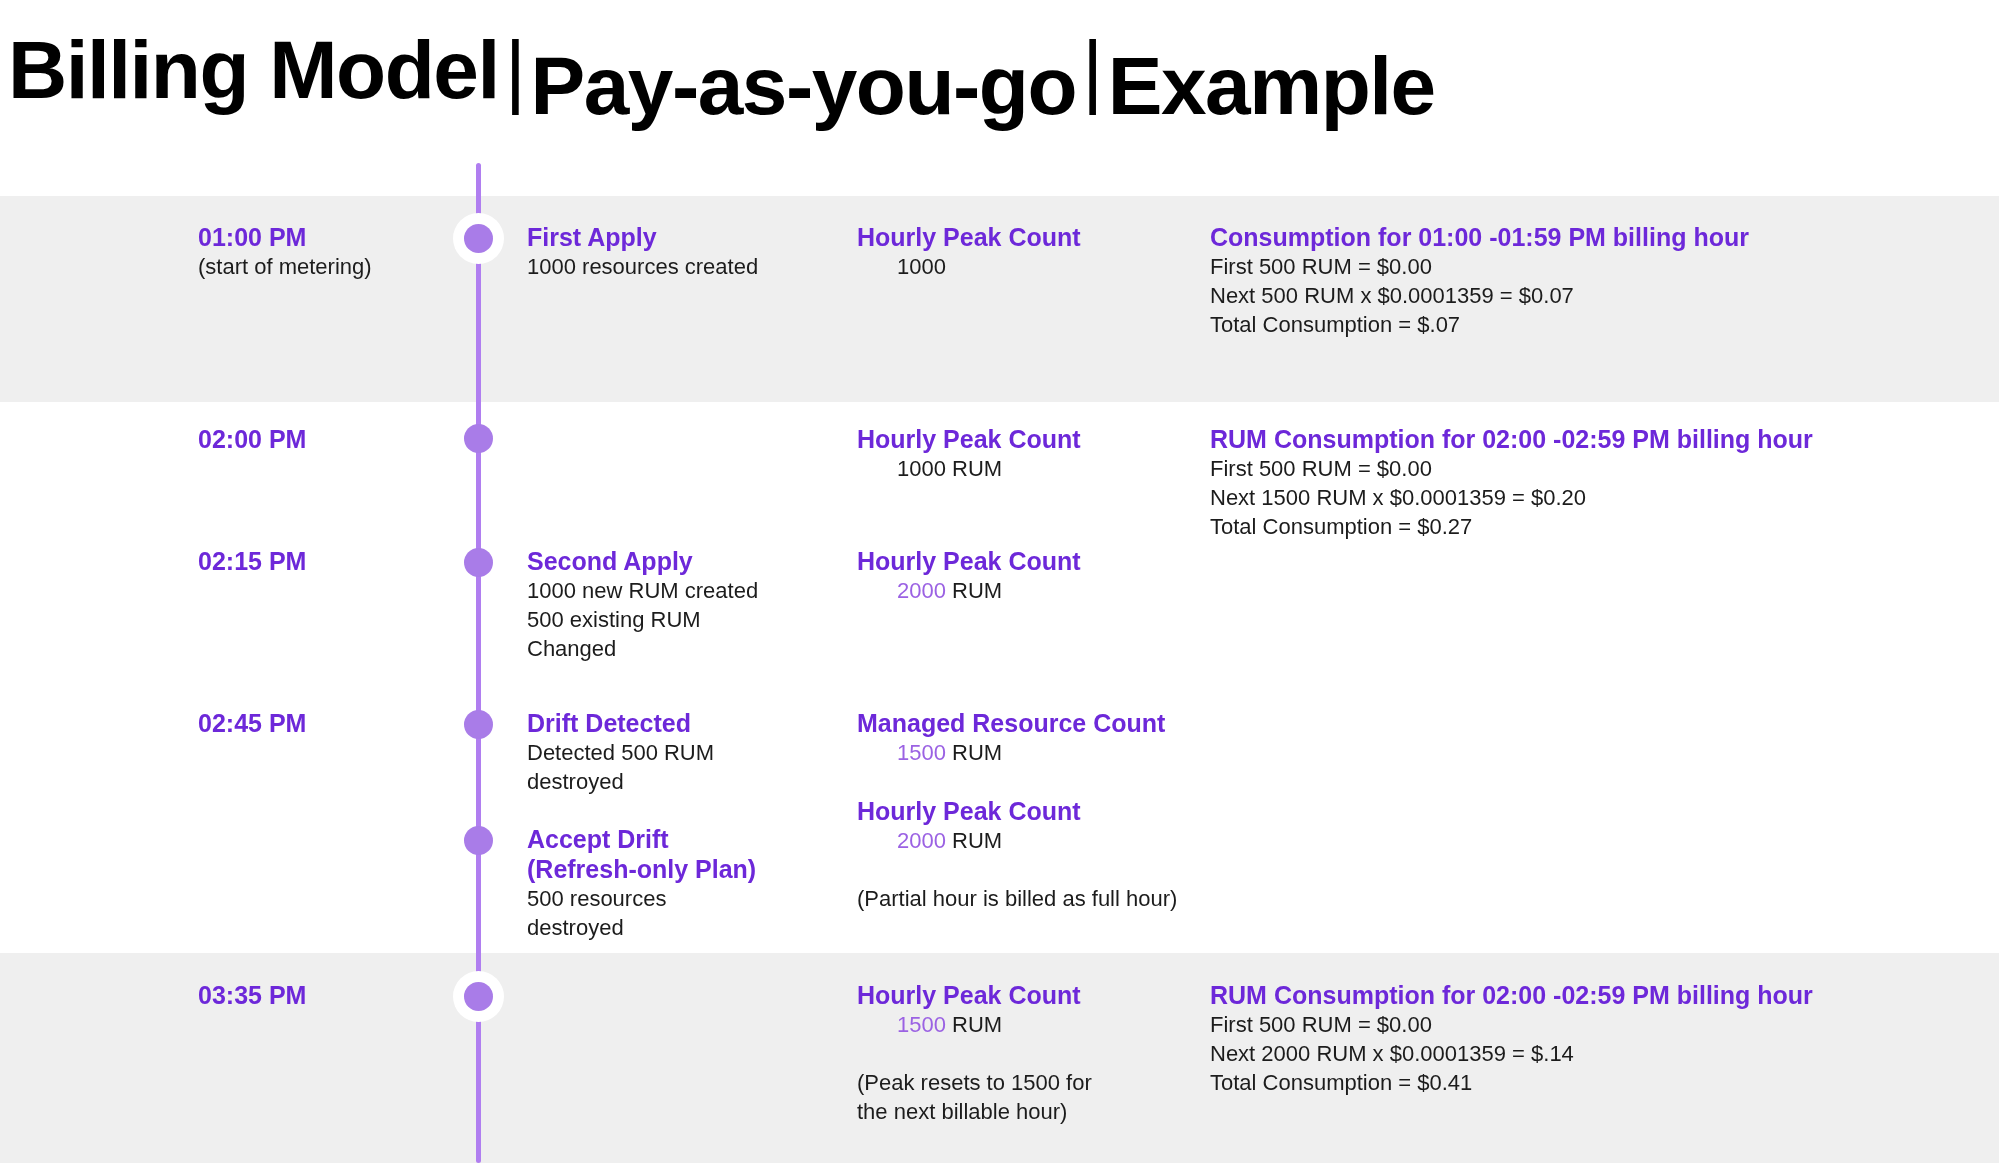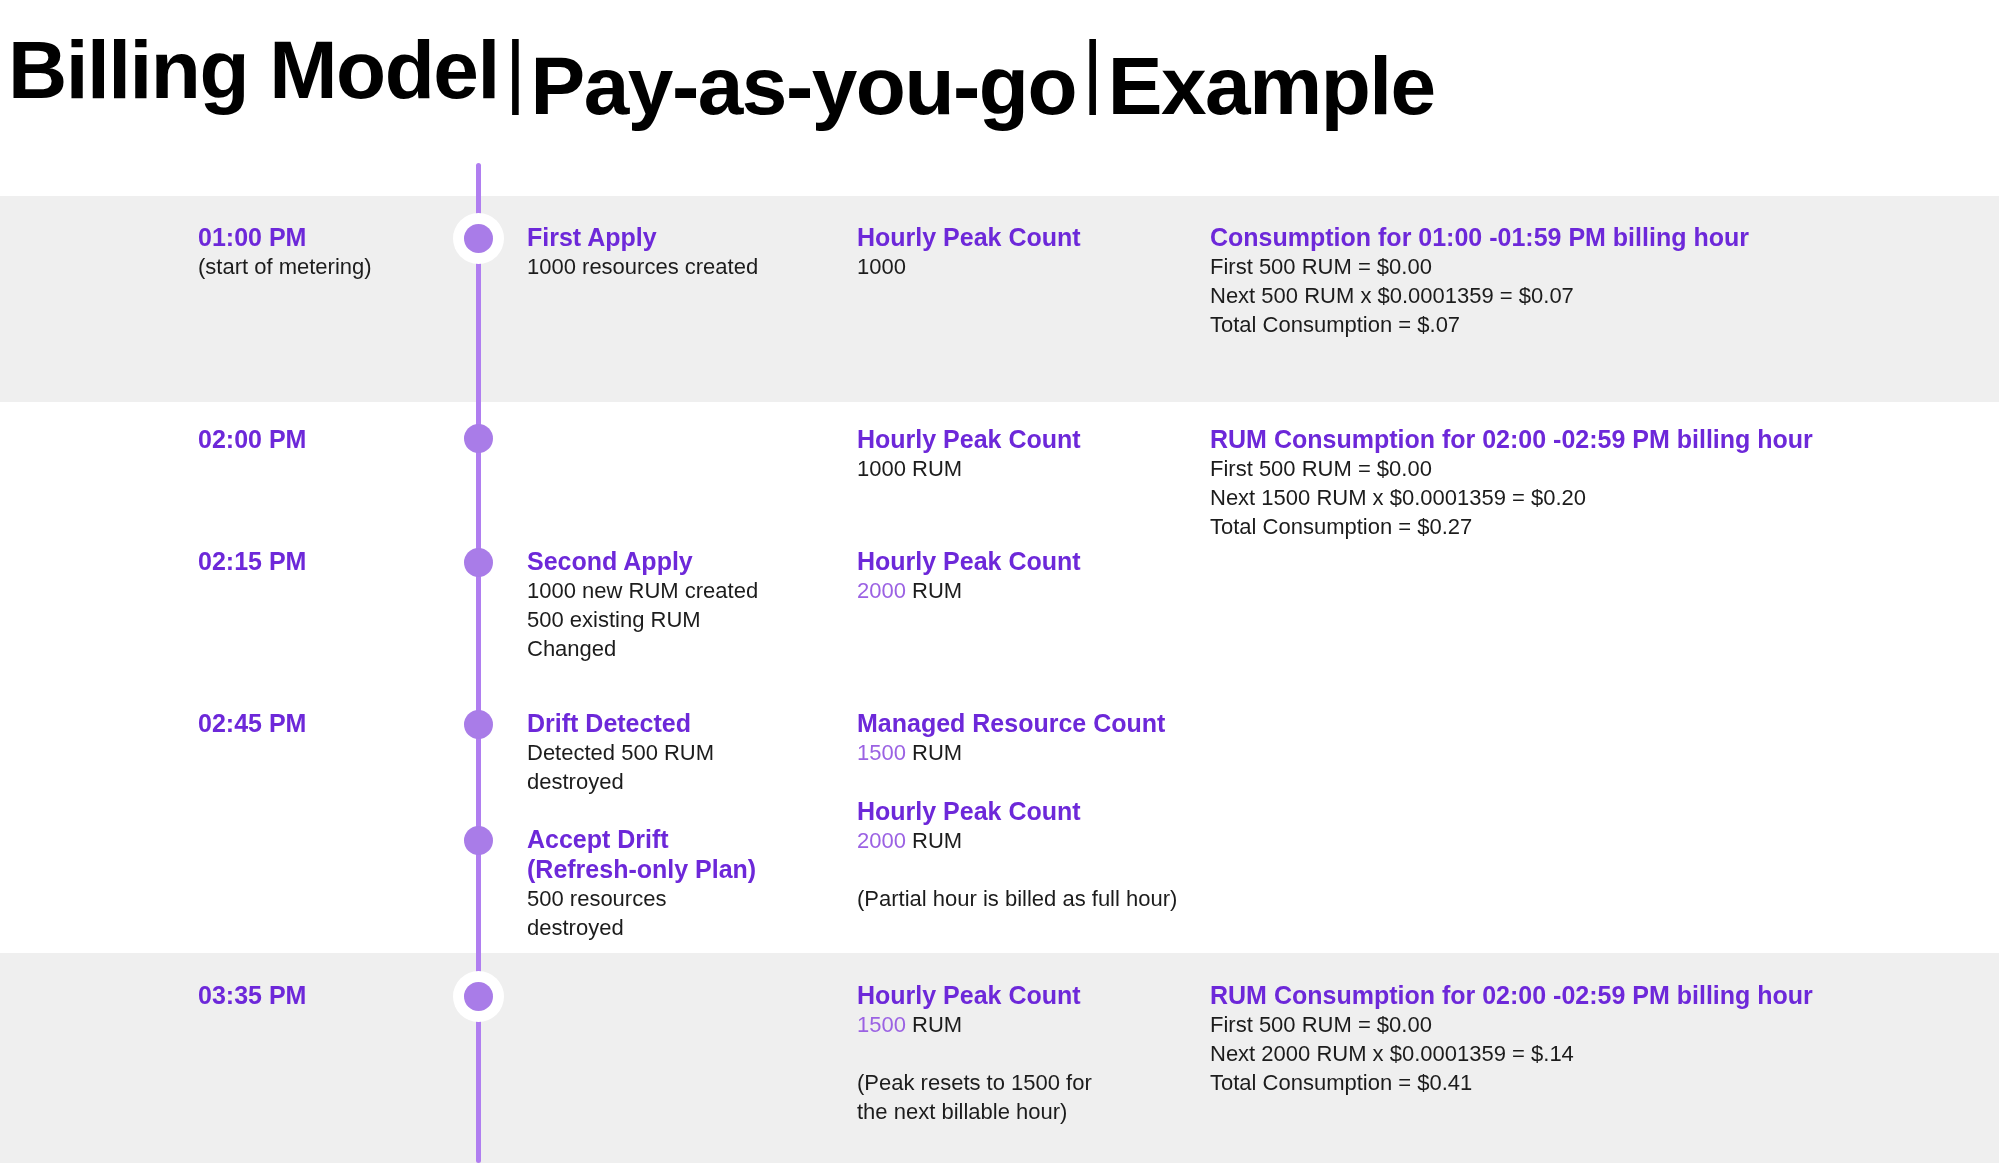--- a/index.html
+++ b/index.html
@@ -87,21 +87,21 @@
     line-height: 30px;
     color: #6d28d9;
     white-space: nowrap;
   }
   .bd {
     font-size: 22px;
     font-weight: 400;
     line-height: 29px;
     color: #1c1c1c;
   }
-  .hilite { color: #9b62e3; }
+  .hilite { color: #9b62e3; margin-left: 40px; }
   .nowrap { white-space: nowrap; }
   .gap { height: 29px; }
 </style>
 </head>
 <body>
 
 <div id="page-title">
   <span class="t-strong">Billing Model</span>
   <span class="t-sep">|</span>
   <span class="t-light">Pay-as-you-go</span>

